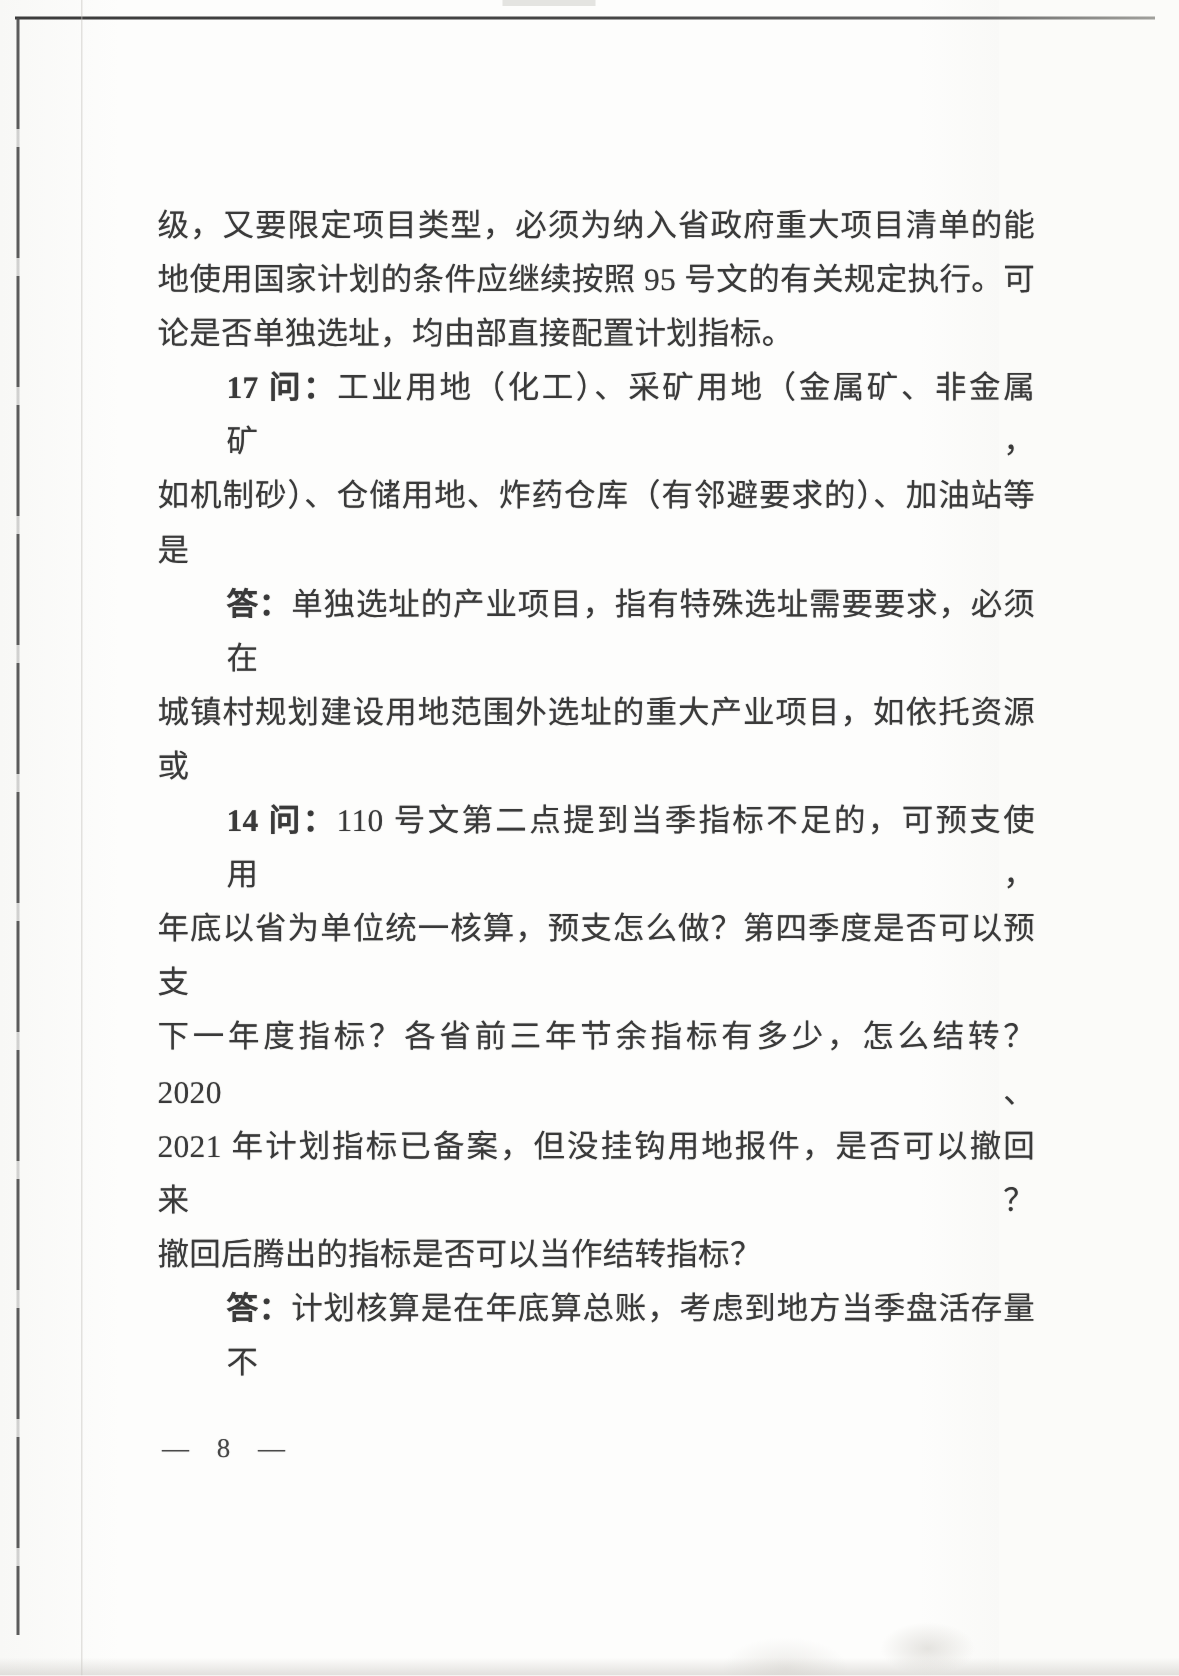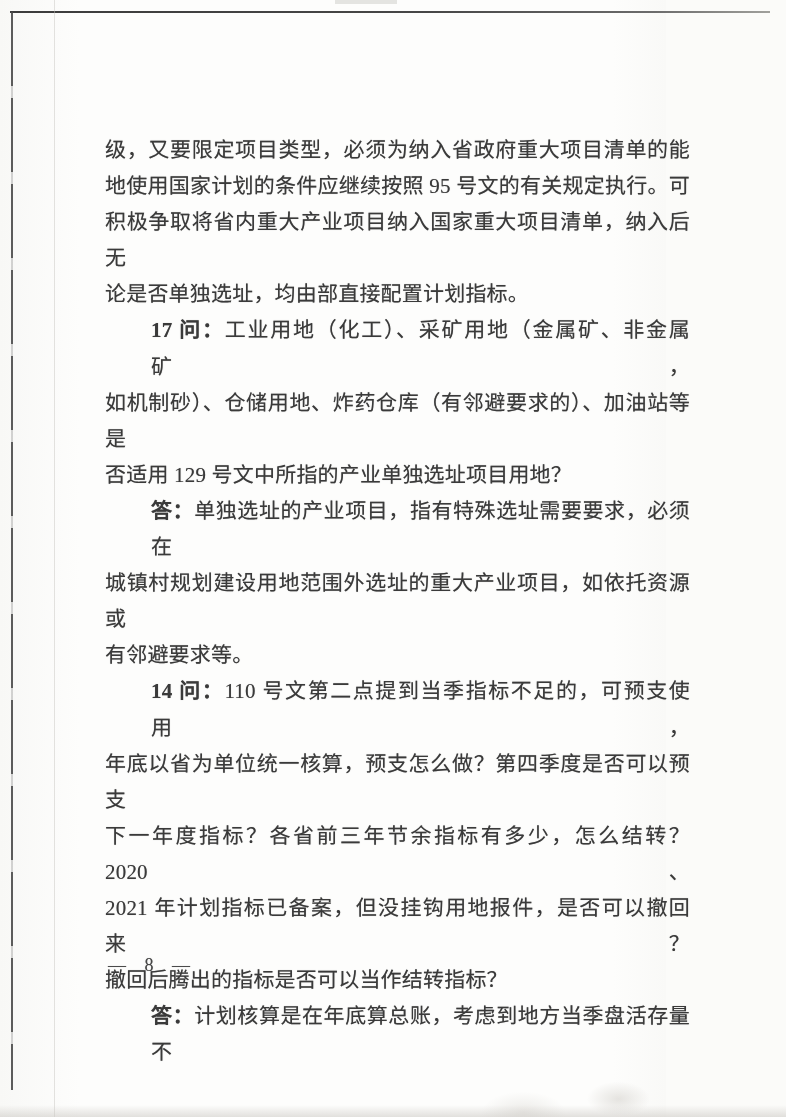--- a/index.html
+++ b/index.html
@@ -93,32 +93,29 @@
 
 <div class="scan-page">
   <div class="top-rule"></div>
   <div class="left-rule"></div>
   <div class="fold-line"></div>
   <div class="top-smudge"></div>
   <div class="text-block" id="textBlock">
       <div>
         <div class="line justify"><span>级，又要限定项目类型，必须为纳入省政府重大项目清单的能</span></div>
         <div class="line justify"><span>地使用国家计划的条件应继续按照 95 号文的有关规定执行。可</span></div>
-        <div class="line justify"><span>积极争取将省内重大产业项目纳入国家重大项目清单，纳入后无</span></div>
         <div class="line"><span>论是否单独选址，均由部直接配置计划指标。</span></div>
       </div>
       <div>
         <div class="line indent justify"><span class="bold">17 问：</span><span>工业用地（化工）、采矿用地（金属矿、非金属矿，</span></div>
         <div class="line justify"><span>如机制砂）、仓储用地、炸药仓库（有邻避要求的）、加油站等是</span></div>
-        <div class="line"><span>否适用 129 号文中所指的产业单独选址项目用地？</span></div>
       </div>
       <div>
         <div class="line indent justify"><span class="bold">答：</span><span>单独选址的产业项目，指有特殊选址需要要求，必须在</span></div>
         <div class="line justify"><span>城镇村规划建设用地范围外选址的重大产业项目，如依托资源或</span></div>
-        <div class="line"><span>有邻避要求等。</span></div>
       </div>
       <div>
         <div class="line indent justify"><span class="bold">14 问：</span><span>110 号文第二点提到当季指标不足的，可预支使用，</span></div>
         <div class="line justify"><span>年底以省为单位统一核算，预支怎么做？第四季度是否可以预支</span></div>
         <div class="line justify"><span>下一年度指标？各省前三年节余指标有多少，怎么结转？2020、</span></div>
         <div class="line justify"><span>2021 年计划指标已备案，但没挂钩用地报件，是否可以撤回来？</span></div>
         <div class="line"><span>撤回后腾出的指标是否可以当作结转指标？</span></div>
       </div>
       <div>
         <div class="line indent justify"><span class="bold">答：</span><span>计划核算是在年底算总账，考虑到地方当季盘活存量不</span></div>

